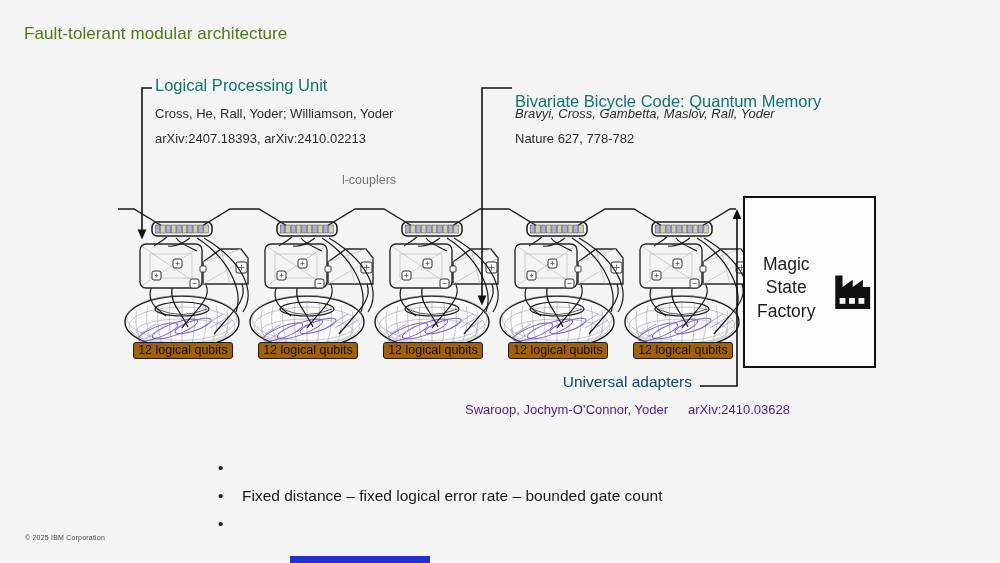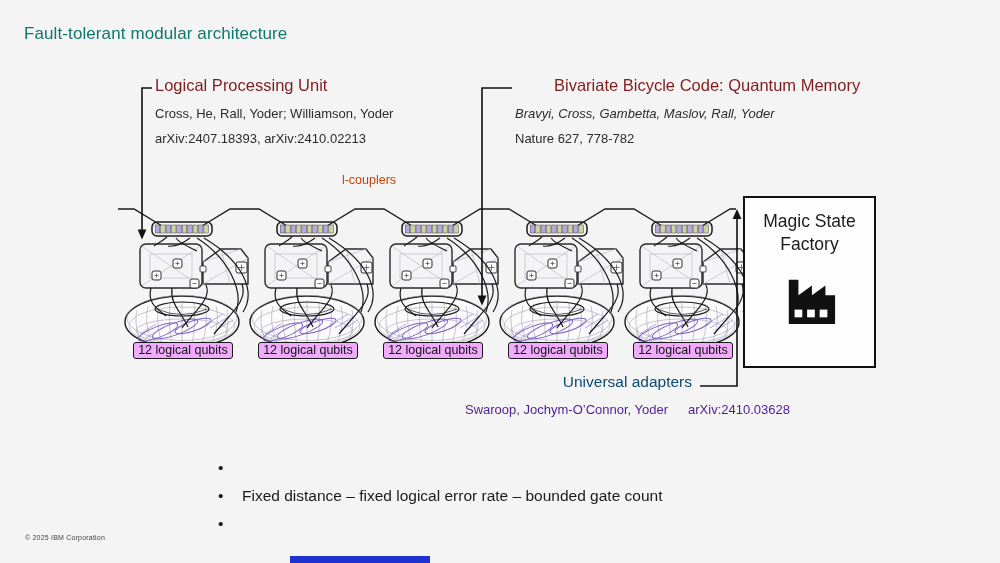--- a/index.html
+++ b/index.html
@@ -4,40 +4,40 @@
 <style>
   html,body{margin:0;padding:0;}
   body{
     width:1000px;height:563px;position:relative;overflow:hidden;
     background:#f4f4f4;
     font-family:"Liberation Sans", sans-serif;
     color:#161616;
     -webkit-font-smoothing:antialiased;
   }
   .abs{position:absolute;}
-  #page-title{left:24px;top:24px;font-size:17px;letter-spacing:.1px;color:#0f766e;}
-  .anno-head{font-size:16.5px;color:#7f1d1d;}
+  #page-title{left:24px;top:24px;font-size:17px;letter-spacing:.1px;color:#4d7c0f;}
+  .anno-head{font-size:16.5px;color:#0f766e;}
   .anno-sub{font-size:13px;color:#2b2b2b;}
   #lpu-title{left:155px;top:76px;}
   #lpu-authors{left:155px;top:106px;}
   #lpu-ref{left:155px;top:131px;text-align:center;}
-  #bbc-title{left:515px;top:76px;margin-left:39px;}
+  #bbc-title{left:515px;top:92px;}
   #bbc-authors{left:515px;top:106px;font-style:italic;}
   #bbc-ref{left:515px;top:131px;}
-  #couplers-label{left:219px;top:173px;width:300px;text-align:center;font-size:12.5px;line-height:15px;color:#c2410c;}
+  #couplers-label{left:219px;top:173px;width:300px;text-align:center;font-size:12.5px;line-height:15px;color:#737373;}
   #diagram-svg{left:0;top:0;width:1000px;height:563px;}
   .module-label{
     position:absolute;top:342px;width:98px;height:15px;
-    background:#f0abfc;border:1.4px solid #1a1a1a;border-radius:3px;
+    background:#a16207;border:1.4px solid #1a1a1a;border-radius:3px;
     font-size:12.5px;text-align:center;line-height:15px;color:#111;
   }
   #factory-box{
     left:743px;top:196px;width:133px;height:172px;
     background:#fdfdfd;border:2.4px solid #111;box-sizing:border-box;
-    display:flex;flex-direction:column;align-items:center;
+    display:flex;flex-direction:row;align-items:center;
   }
   #factory-title{margin-top:12px;font-size:17.5px;line-height:1.32;text-align:center;color:#1c1c1c;width:110px;}
   #factory-icon{margin-top:16px;}
   #adapters-title{top:373px;right:308px;font-size:15.5px;color:#0c4a6e;}
   #adapters-cite{left:465px;top:402px;font-size:13px;color:#4c1d95;}
   #adapters-cite .ref{margin-left:20px;}
   #bullets{left:218px;top:454px;list-style:none;margin:0;padding:0;}
   #bullets li{display:flex;font-size:15.5px;color:#1b1b1b;height:28px;align-items:center;}
   #bullets .marker{width:24px;color:#1b1b1b;}
   #copyright{left:25px;top:534px;font-size:7px;color:#454545;letter-spacing:.2px;}

